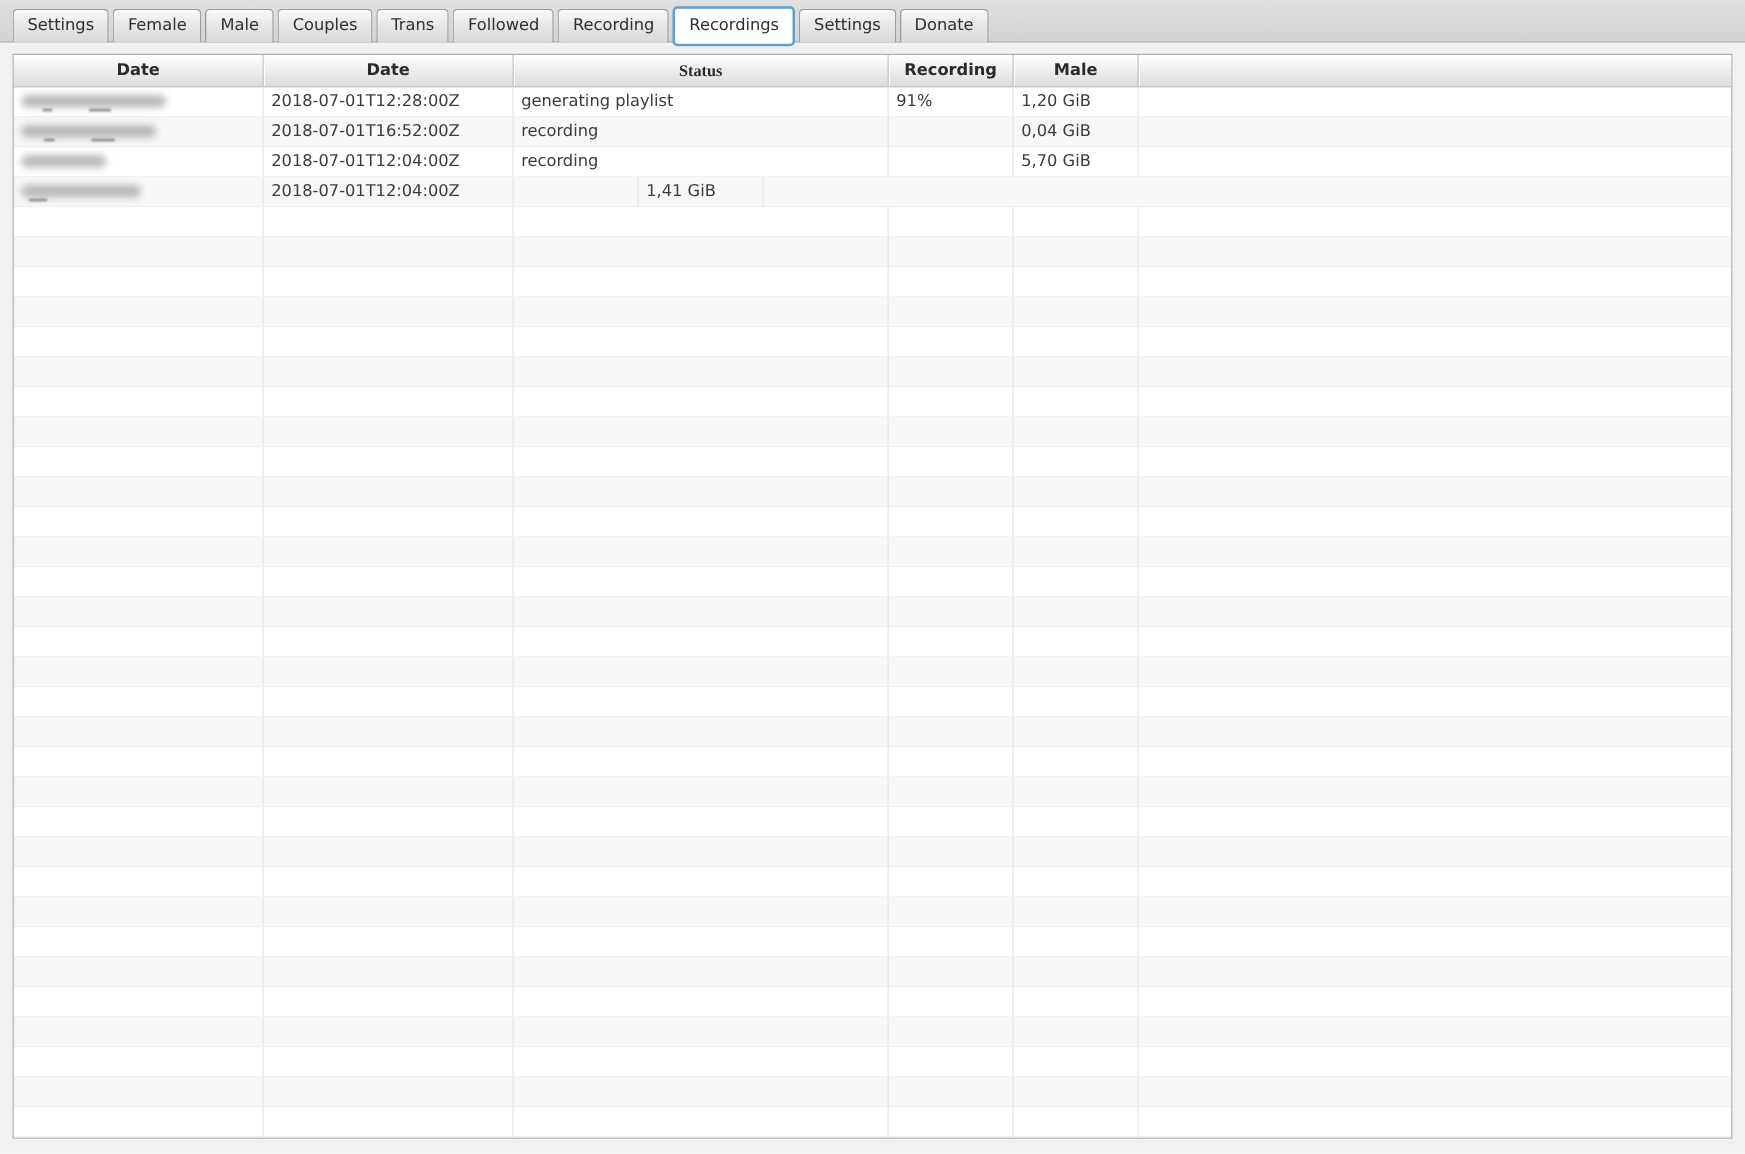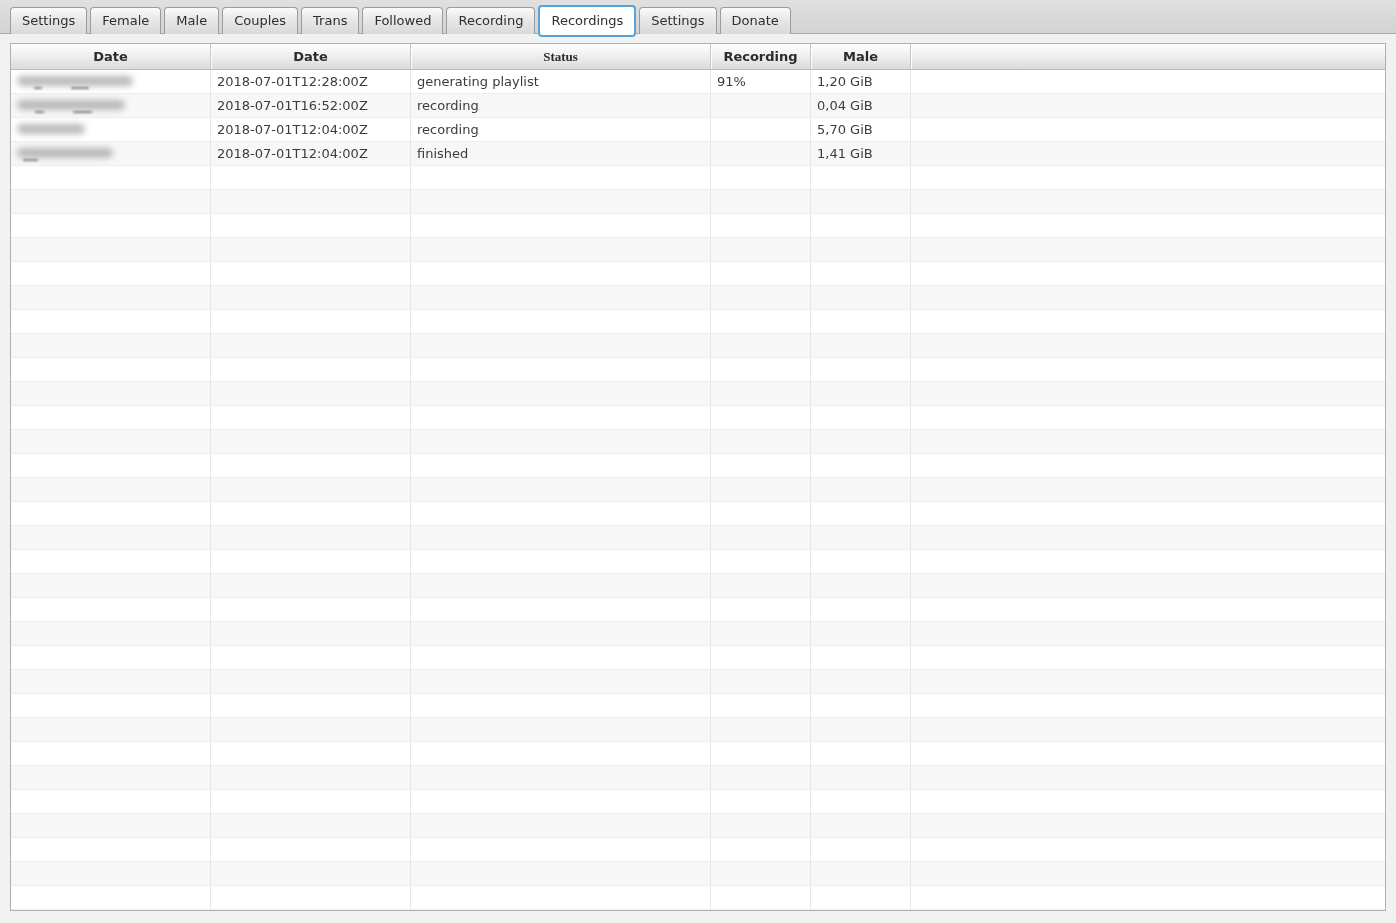--- a/index.html
+++ b/index.html
@@ -162,21 +162,20 @@
         <div class="td filler"></div>
       </div>
       <div class="tr">
         <div class="td" style="width: 200px;">
           <div class="redact-wrap">
             <div class="redact" style="width: 96px;"></div>
             <div class="redact-dash" style="left: 6px; width: 15px;"></div>
           </div>
         </div>
         <div class="td" style="width: 200px;">2018-07-01T12:04:00Z</div>
-        <div class="td" style="width: 300px;">finished</div>
         <div class="td" style="width: 100px;"></div>
         <div class="td" style="width: 100px;">1,41 GiB</div>
         <div class="td filler"></div>
       </div>
       <div class="tr">
         <div class="td" style="width: 200px;"></div>
         <div class="td" style="width: 200px;"></div>
         <div class="td" style="width: 300px;"></div>
         <div class="td" style="width: 100px;"></div>
         <div class="td" style="width: 100px;"></div>

